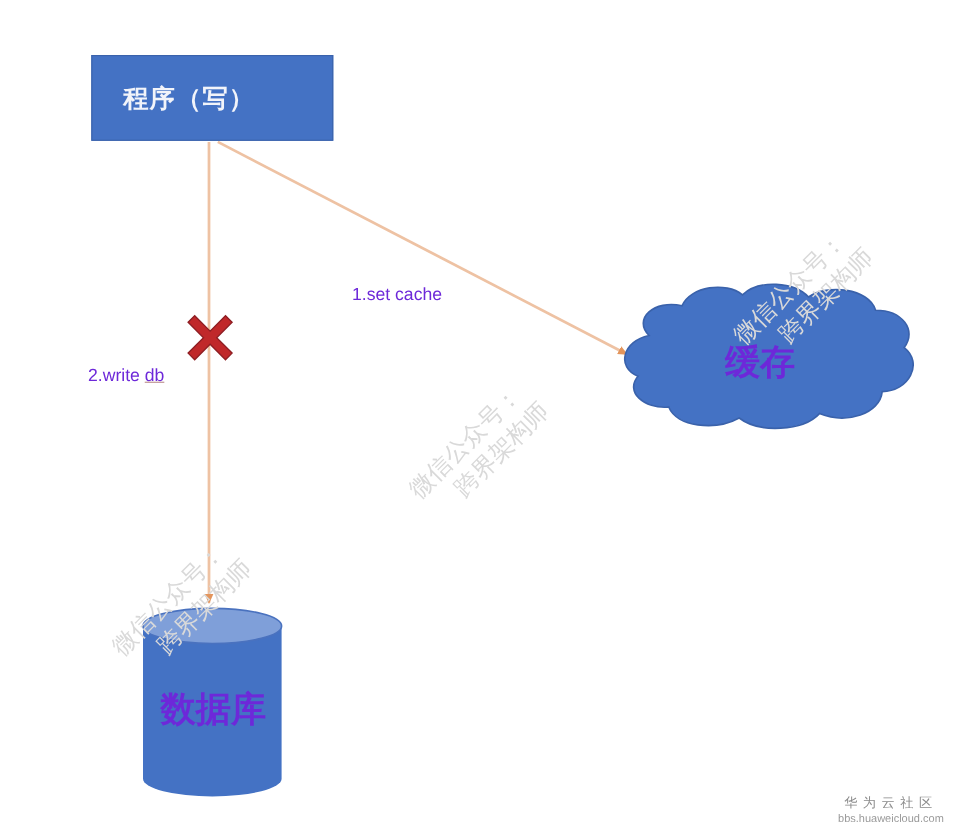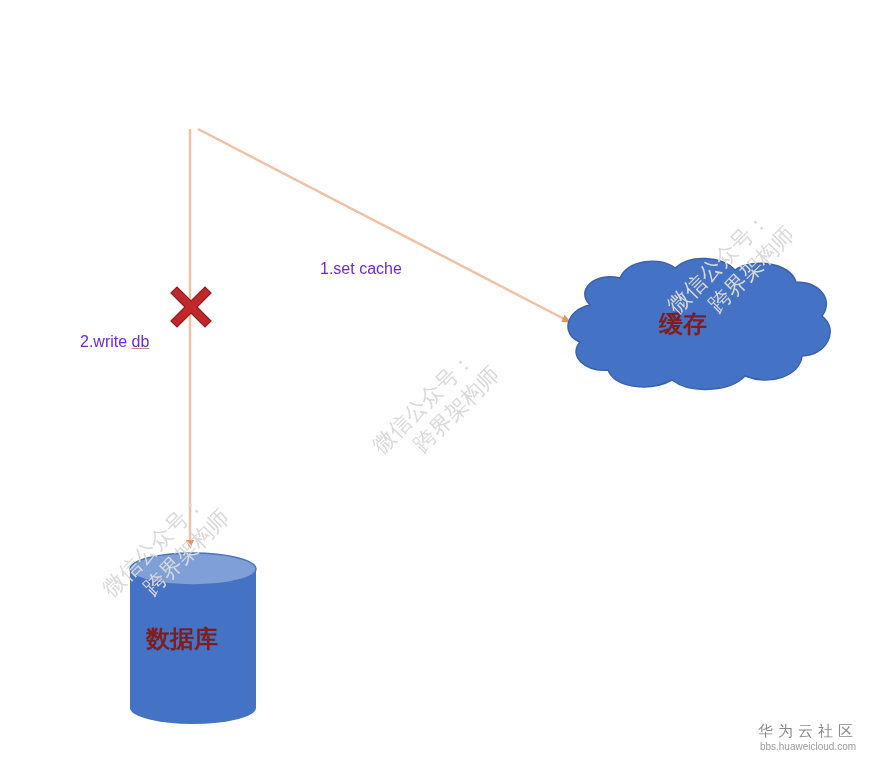--- a/index.html
+++ b/index.html
@@ -17,37 +17,37 @@
       display: flex; align-items: center; padding-left: 28px; letter-spacing: 1px;
     }
     .label {
       position: absolute; color: #6d28d9; font-size: 16px;
       font-family: "Liberation Sans", "DejaVu Sans", sans-serif;
     }
     .label-set { left: 320px; top: 260px; }
     .label-write { left: 80px; top: 333px; }
     .label-write .u { text-decoration: underline; text-decoration-color: #b98c8c; }
     .text-center {
-      position: absolute; color: #7f1d1d; font-weight: bold; font-size: 24px;
+      position: absolute; color: #6d28d9; font-weight: bold; font-size: 32px;
     }
     .cache-text { left: 659px; top: 308px; }
     .db-text { left: 146px; top: 623px; }
     .watermark {
       position: absolute; color: #d9d9d9; font-size: 22px; line-height: 28px;
       transform: rotate(-45deg); transform-origin: left top; white-space: nowrap;
       pointer-events: none;
     }
     .wm-line { display: block; }
     .wm-1 { left: 367px; top: 440px; }
     .wm-2 { left: 662px; top: 300px; }
     .wm-3 { left: 97px; top: 583px; }
     .brand {
       position: absolute; right: 14px; top: 722px; text-align: center; color: #8a8a8a;
     }
-    .brand-cn { font-size: 15px; letter-spacing: 5px; display: block; }
+    .brand-cn { font-size: 12px; letter-spacing: 5px; display: block; }
     .brand-url { font-size: 10px; color: #9a9a9a; display: block; font-family: "Liberation Sans", sans-serif; }
   </style>
 </head>
 <body>
 
 <div class="canvas">
 
   <svg class="lines" viewBox="0 0 872 762">
     <defs>
       <marker id="arrow" markerWidth="10" markerHeight="10" refX="8" refY="5" orient="auto" markerUnits="userSpaceOnUse">
@@ -77,20 +77,23 @@
     <g>
       <path d="M130,569 L130,708 A63,16 0 0 0 256,708 L256,569 Z" fill="#4472c4"></path>
       <ellipse cx="193" cy="569" rx="63" ry="16" fill="#7f9fd9" stroke="#4a72bf" stroke-width="1.5"></ellipse>
     </g>
 
     <g transform="translate(191,307)">
       <path d="M-20,-14 L-14,-20 L0,-6 L14,-20 L20,-14 L6,0 L20,14 L14,20 L0,6 L-14,20 L-20,14 L-6,0 Z" fill="#c0282a" stroke="#8e1e23" stroke-width="1.2"></path>
     </g>
   </svg>
 
+  <div class="node-program">
+    <span>程序（写）</span>
+  </div>
 
   <div class="label label-set">1.set cache</div>
 
   <div class="label label-write">
     <span>2.write </span><span class="u">db</span>
   </div>
 
   <div class="text-center cache-text">缓存</div>
   <div class="text-center db-text">数据库</div>
 

